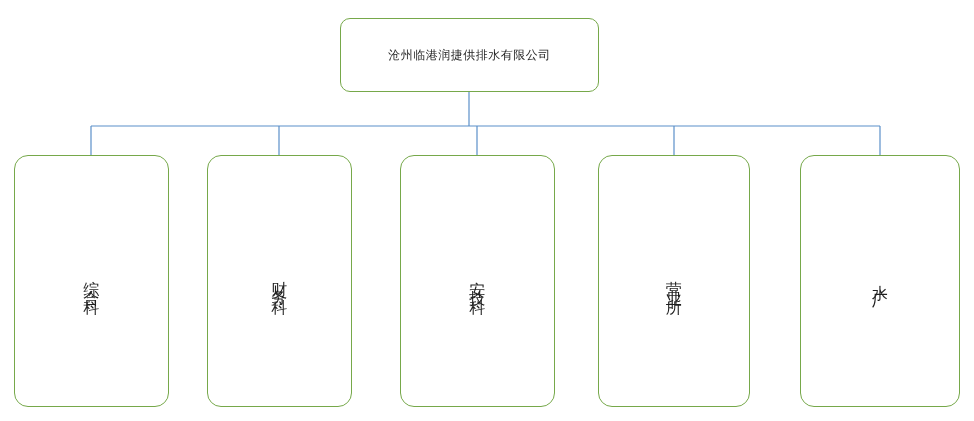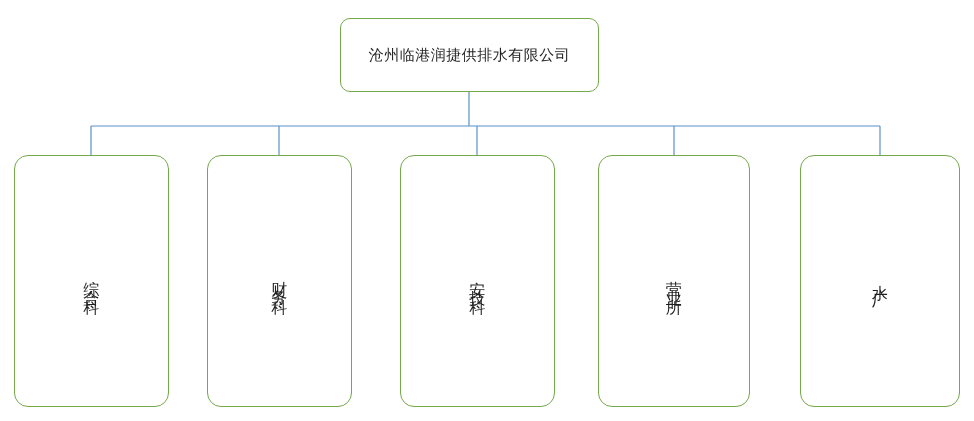--- a/index.html
+++ b/index.html
@@ -24,21 +24,21 @@
     display: flex;
     align-items: center;
     justify-content: center;
     text-align: center;
   }
   .node.root {
     border-radius: 10px;
   }
   .node-label {
     color: #1f1f1f;
-    font-size: 15px;
+    font-size: 12px;
     line-height: 1.35;
     letter-spacing: 0.5px;
     user-select: none;
   }
   .node.child .node-label {
     writing-mode: vertical-rl;
     text-orientation: upright;
     letter-spacing: 9px;
     font-size: 16px;
   }

